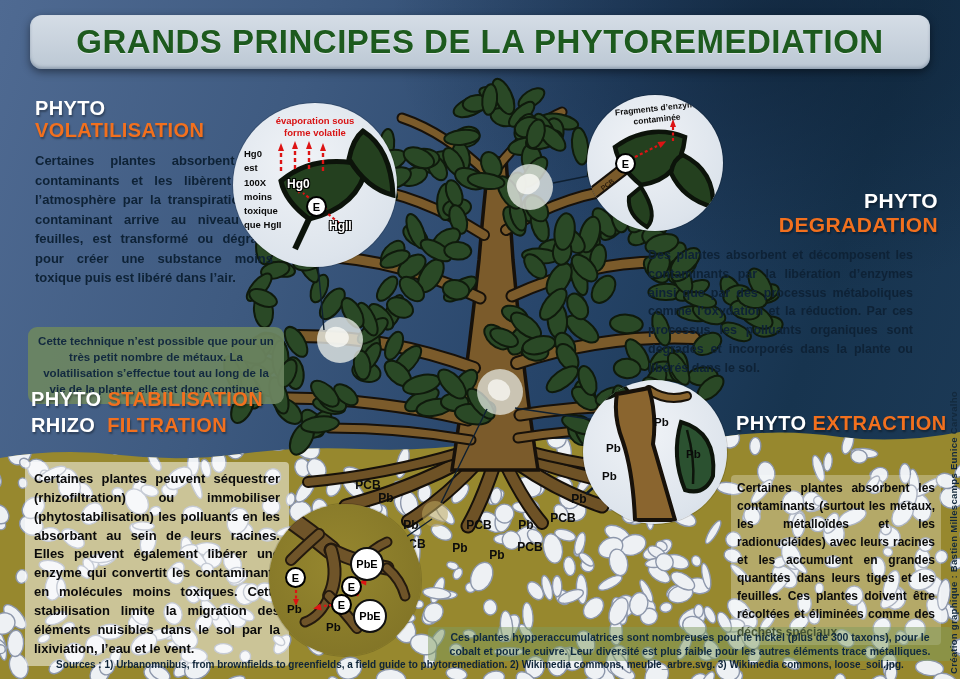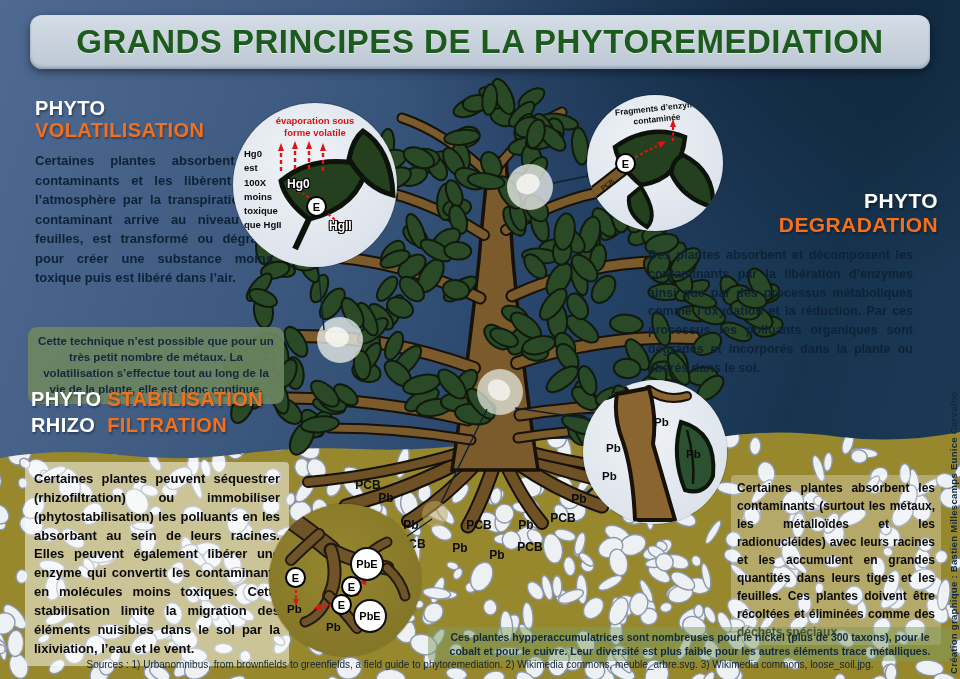--- a/index.html
+++ b/index.html
@@ -25,21 +25,21 @@
   .p-degrad{left:648px;top:246px;width:265px;font-size:12.5px;line-height:1.5;}
   .p-stab{left:25px;top:462px;width:246px;font-size:13px;line-height:1.45;color:#0b0b0b;
     background:rgba(255,255,255,.5);padding:8px 9px;border-radius:4px;}
   .p-extract{left:731px;top:455px;width:198px;font-size:12px;line-height:1.5;color:#0b0b0b;
     background:rgba(255,255,255,.28);padding:4px 6px;border-radius:4px;margin-top:20px;}
   .note-box{position:absolute;left:28px;top:311px;width:240px;padding:7px 8px;border-radius:9px;
     background:rgba(108,134,97,.92);color:#12293f;font-weight:bold;font-size:11.5px;line-height:1.38;text-align:center;margin-top:16px;}
   .band{position:absolute;left:428px;top:627px;width:486px;padding:3px 19px;border-radius:4px;
     background:rgba(128,156,94,.5);color:#0f2a40;font-weight:bold;font-size:10.5px;line-height:1.35;text-align:center;}
   .sources{position:absolute;left:0;right:0;top:659px;text-align:center;color:#0e2438;
-    font-weight:normal;font-size:10px;}
+    font-weight:bold;font-size:10px;}
   .credit{position:absolute;right:1px;top:418px;height:256px;writing-mode:vertical-rl;
     transform:rotate(180deg);color:#13293d;font-weight:bold;font-size:9.5px;letter-spacing:.3px;white-space:nowrap;}
   .inset{position:absolute;border-radius:50%;overflow:hidden;box-shadow:0 0 0 1px rgba(0,0,0,.15);}
   .inset svg{position:absolute;left:0;top:0;}
   .lightbg{background:radial-gradient(circle at 42% 36%, #f0f3f7 0%, #dde4ec 70%, #d0d9e4 100%);}
   #inset-volat{left:233px;top:103px;width:164px;height:164px;}
   #inset-degrad{left:587px;top:95px;width:136px;height:136px;}
   #inset-rhizo{left:269px;top:504px;width:152px;height:152px;
     background:radial-gradient(circle at 45% 40%, #96872f, #7d7025);}
   #inset-extract{left:583px;top:380px;width:144px;height:144px;}
@@ -830,20 +830,23 @@
     <div><span class="w">RHIZO</span>&nbsp;&nbsp;<span class="o">FILTRATION</span></div>
   </div>
   <div class="para p-stab">Certaines plantes peuvent séquestrer (rhizofiltration) ou immobiliser (phytostabilisation) les polluants en les absorbant au sein de leurs racines. Elles peuvent également libérer une enzyme qui convertit les contaminants en molécules moins toxiques. Cette stabilisation limite la migration des éléments nuisibles dans le sol par la lixiviation, l’eau et le vent.</div>
 
   <div class="hd hd-degrad">
     <div><span class="w">PHYTO</span></div>
     <div><span class="o">DEGRADATION</span></div>
   </div>
   <div class="para p-degrad">Des plantes absorbent et décomposent les contaminants par la libération d’enzymes ainsi que par des processus métaboliques comme l’oxydation et la réduction. Par ces processus les polluants organiques sont dégradés et incorporés dans la plante ou libérés dans le sol.</div>
 
+  <div class="hd hd-extract">
+    <span class="w">PHYTO</span>&nbsp;<span class="o">EXTRACTION</span>
+  </div>
   <div class="para p-extract">Certaines plantes absorbent les contaminants (surtout les métaux, les métalloïdes et les radionucléides) avec leurs racines et les accumulent en grandes quantités dans leurs tiges et les feuilles. Ces plantes doivent être récoltées et éliminées comme des déchets spéciaux.</div>
 
   <div class="inset lightbg" id="inset-volat">
     <svg width="164" height="164" viewBox="0 0 164 164">
       <path d="M48,78 Q80,50 134,62 Q126,104 76,116 Q52,98 48,78 Z" fill="#24401f" stroke="#0c130a" stroke-width="5"></path>
       <path d="M130,28 Q158,46 160,92 Q134,86 116,56 Q120,36 130,28 Z" fill="#24401f" stroke="#0c130a" stroke-width="5"></path>
       <line x1="76" y1="116" x2="62" y2="146" stroke="#0c130a" stroke-width="6"></line>
       <g stroke="#dd1414" stroke-width="2.4" stroke-dasharray="4,3">
         <line x1="48" y1="68" x2="48" y2="48"></line>
           <line x1="62" y1="66" x2="62" y2="46"></line>

